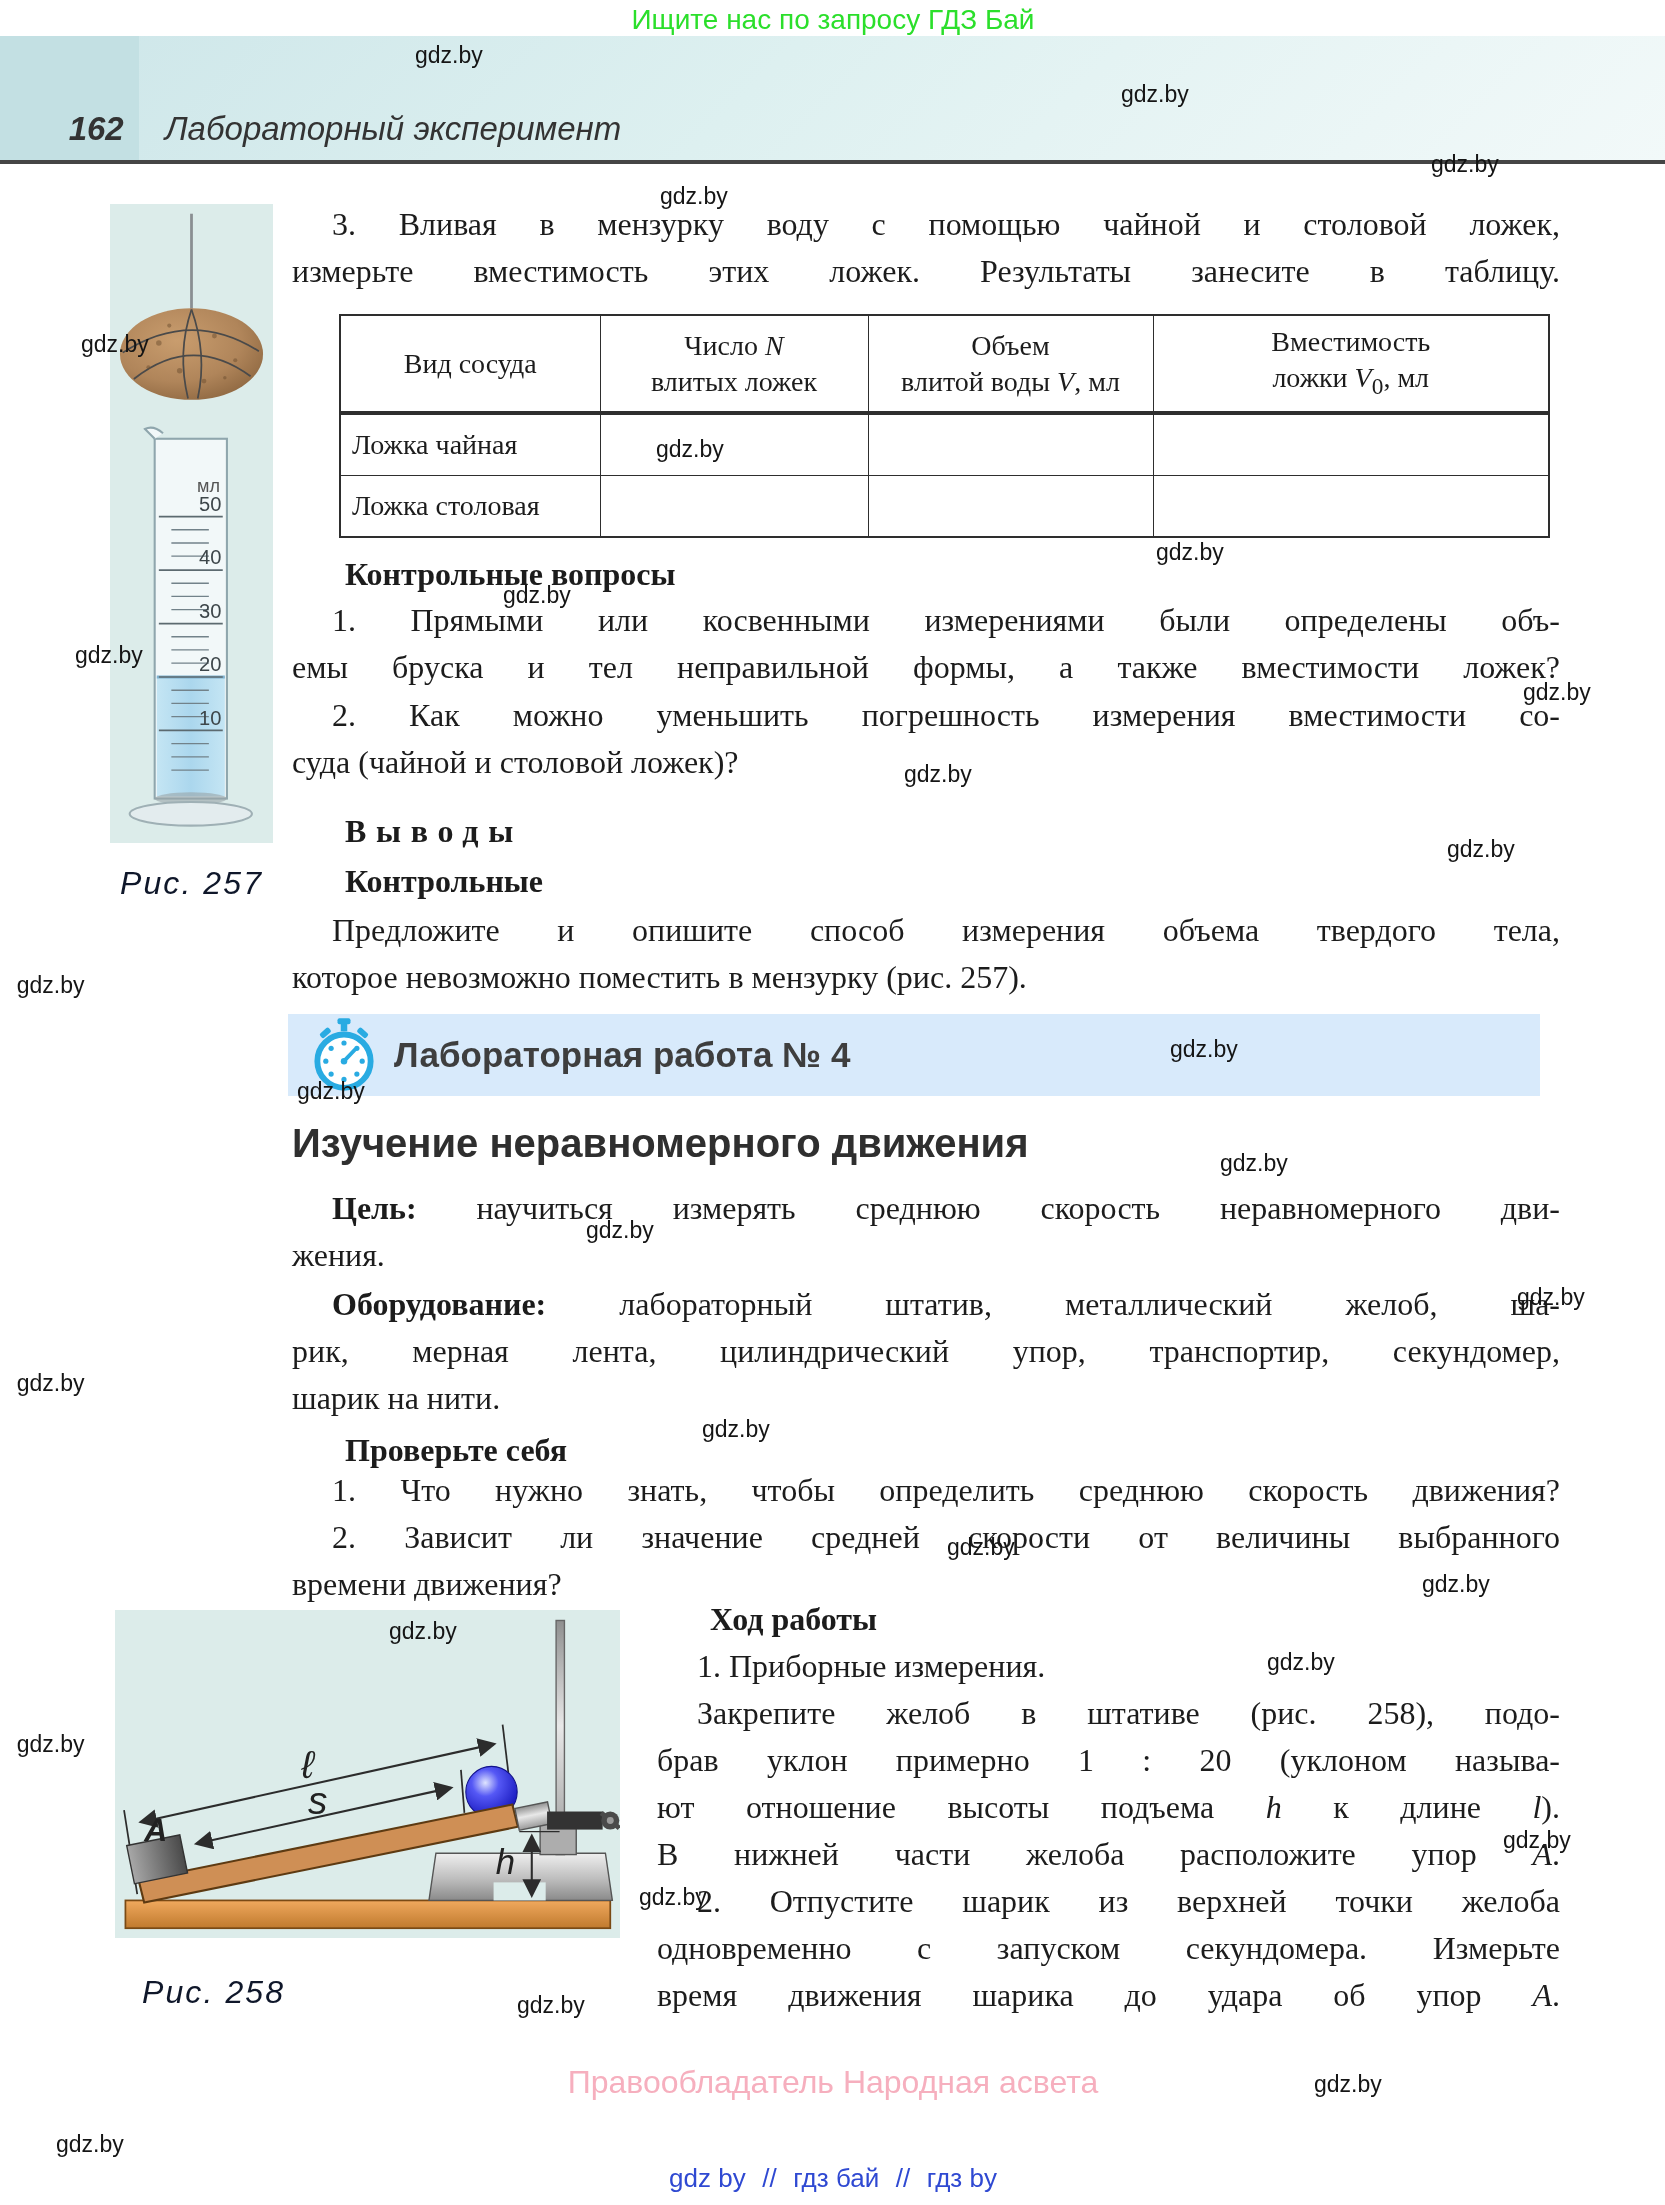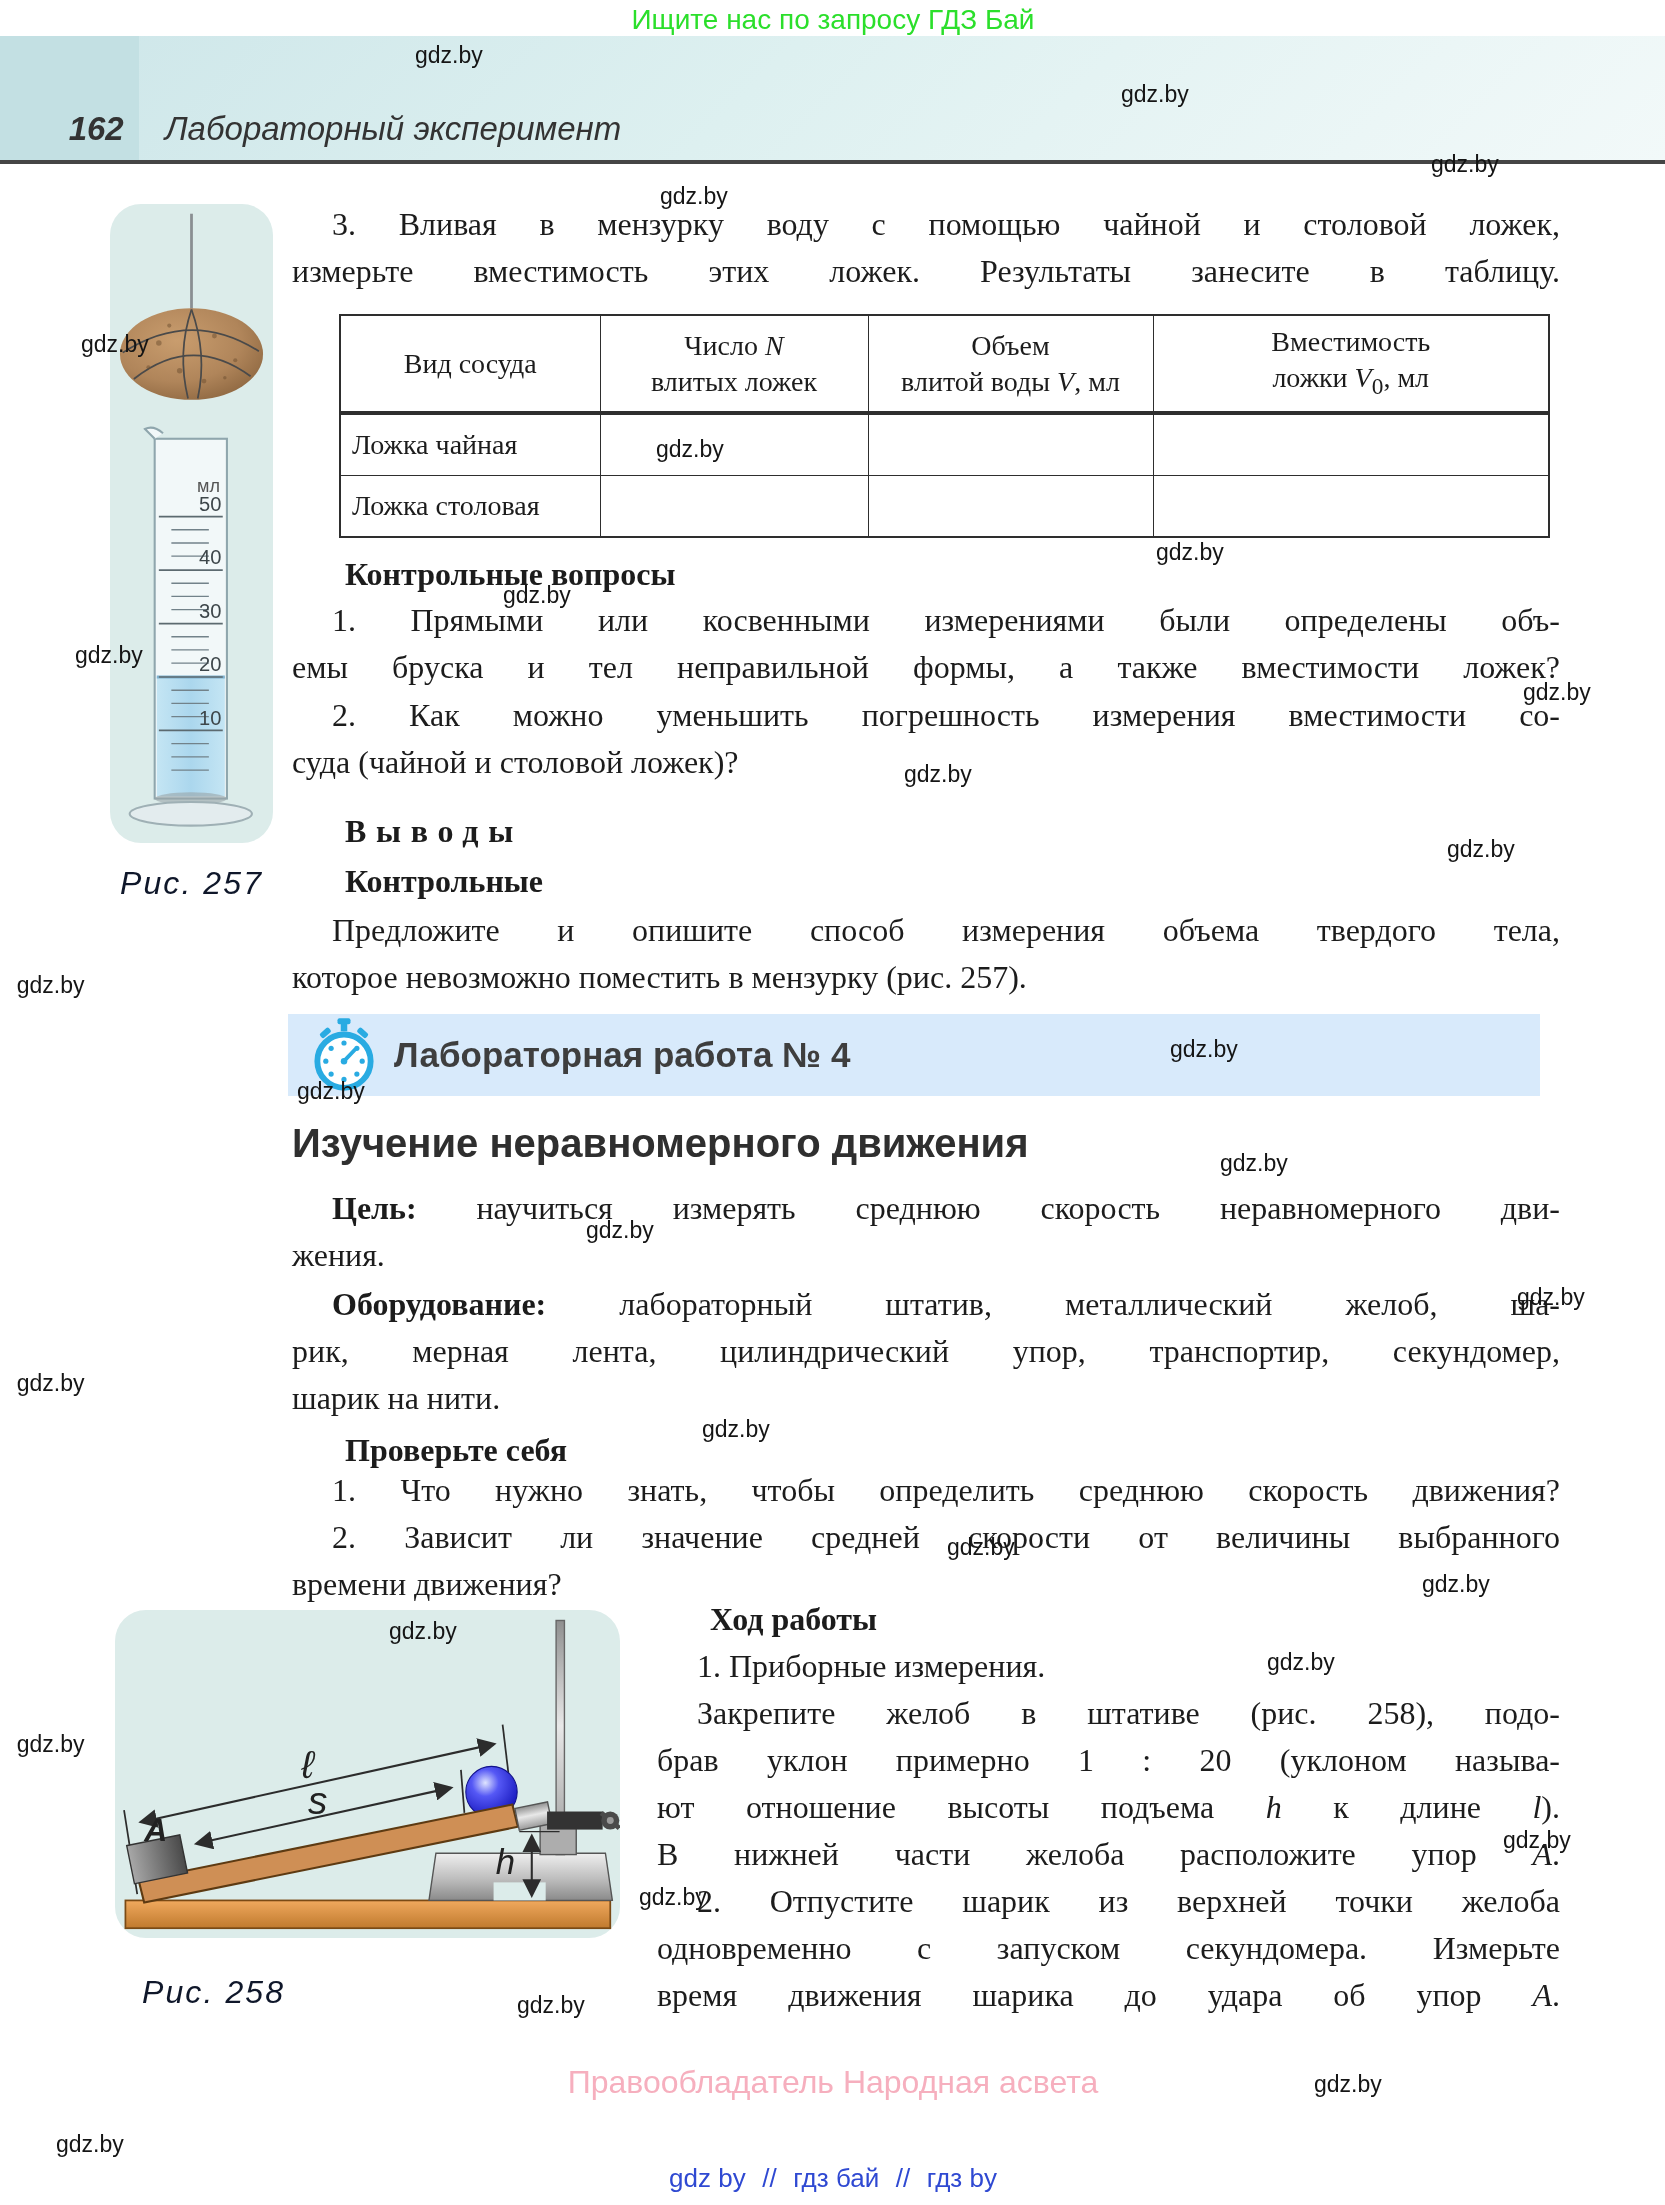--- a/index.html
+++ b/index.html
@@ -33,21 +33,21 @@
 
   table.meas{position:absolute;left:339px;top:314px;width:1209px;border-collapse:collapse;
              font-size:28px;color:#1c1c1c;table-layout:fixed;}
   table.meas th, table.meas td{border:1.7px solid #2e2e2e;}
   table.meas{border:2.4px solid #2e2e2e;}
   table.meas th{font-weight:normal;text-align:center;vertical-align:middle;height:93px;
                 line-height:36px;border-bottom:4.2px solid #2e2e2e;}
   table.meas td{height:58px;vertical-align:middle;}
   td.rowlabel{text-align:left;padding-left:11px;}
 
-  .figbox{position:absolute;background:var(--fig-bg);border-radius:31px;}
+  .figbox{position:absolute;background:var(--fig-bg);}
   .figcap{position:absolute;font-family:"Liberation Sans",sans-serif;font-style:italic;
           font-size:32px;color:#0f172a;letter-spacing:2.1px;}
 
   .lab-banner{position:absolute;left:288px;top:1014px;width:1252px;height:82px;background:var(--banner-bg);}
   .lab-banner-label{position:absolute;left:106px;top:0;height:82px;line-height:82px;
       font-family:"Liberation Sans","DejaVu Sans",sans-serif;font-weight:bold;font-size:35px;color:#3e3e3e;}
   .stopwatch{position:absolute;left:19.4px;top:2.8px;width:74px;height:78px;}
 
   .h1{position:absolute;left:292px;top:1121px;font-family:"Liberation Sans",sans-serif;
       font-weight:bold;font-size:40px;color:#2f2f2f;}

